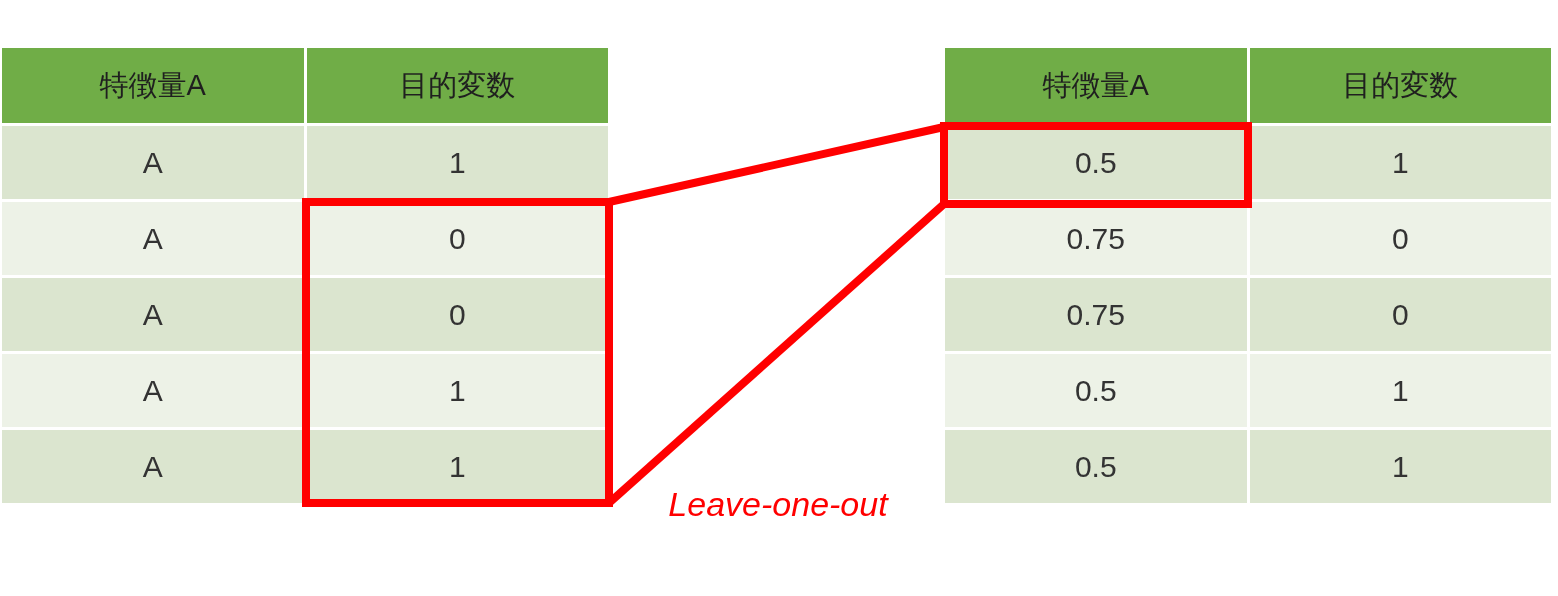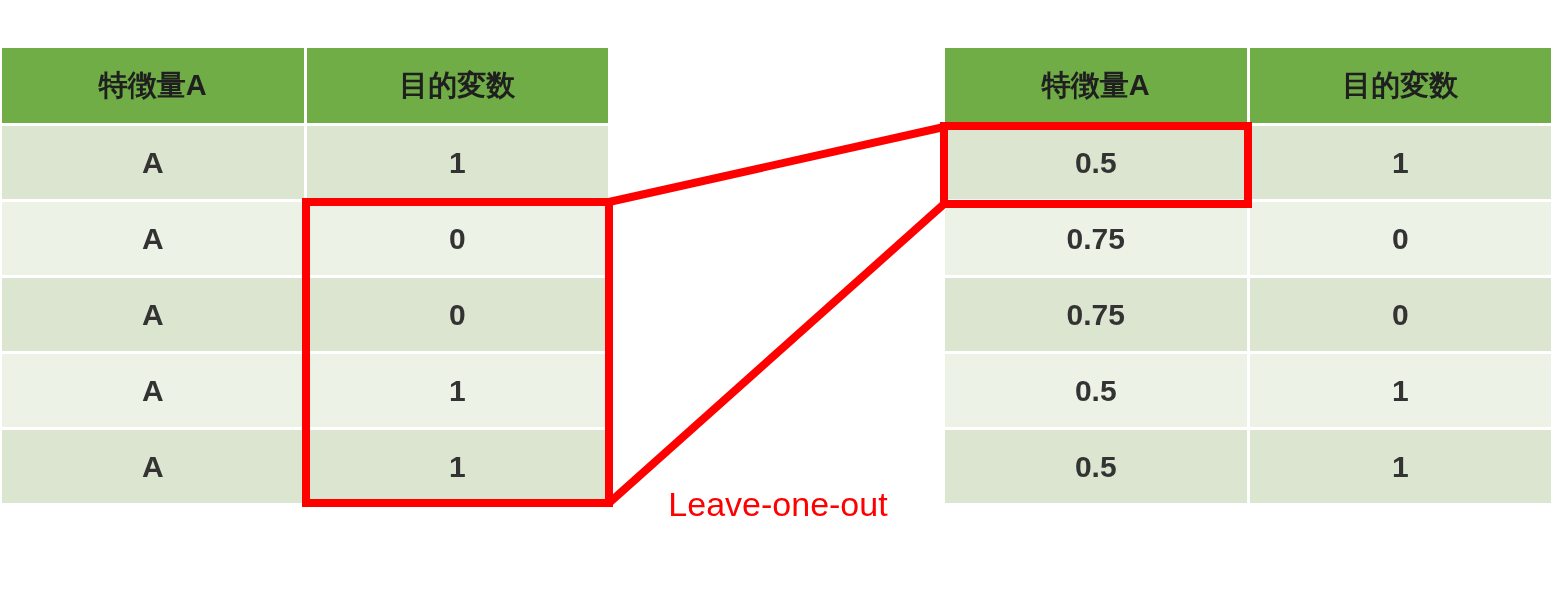--- a/index.html
+++ b/index.html
@@ -33,21 +33,20 @@
   }
   .data-table.left{left:2px;}
   .data-table.right{left:945px;}
   .cell{
     display:flex;
     align-items:center;
     justify-content:center;
     height:73px;
     font-size:30px;
     color:var(--body-text);
-    font-weight:bold;
   }
   .cell.header{
     height:75px;
     background:var(--header-bg);
     color:var(--header-text);
     font-size:29px;
   }
   .cell.dark{background:var(--row-dark);}
   .cell.light{background:var(--row-light);}
   .overlay{
@@ -66,20 +65,21 @@
   .annotation-label{
     position:absolute;
     left:598px;
     top:483px;
     width:360px;
     text-align:center;
     font-size:34px;
     line-height:42px;
     color:var(--highlight);
     white-space:nowrap;
+    font-style:italic;
   }
 </style>
 </head>
 <body>
 
 <div class="canvas">
 
   <div class="data-table left">
     <div class="cell header">特徴量A</div>
     <div class="cell header">目的変数</div>

